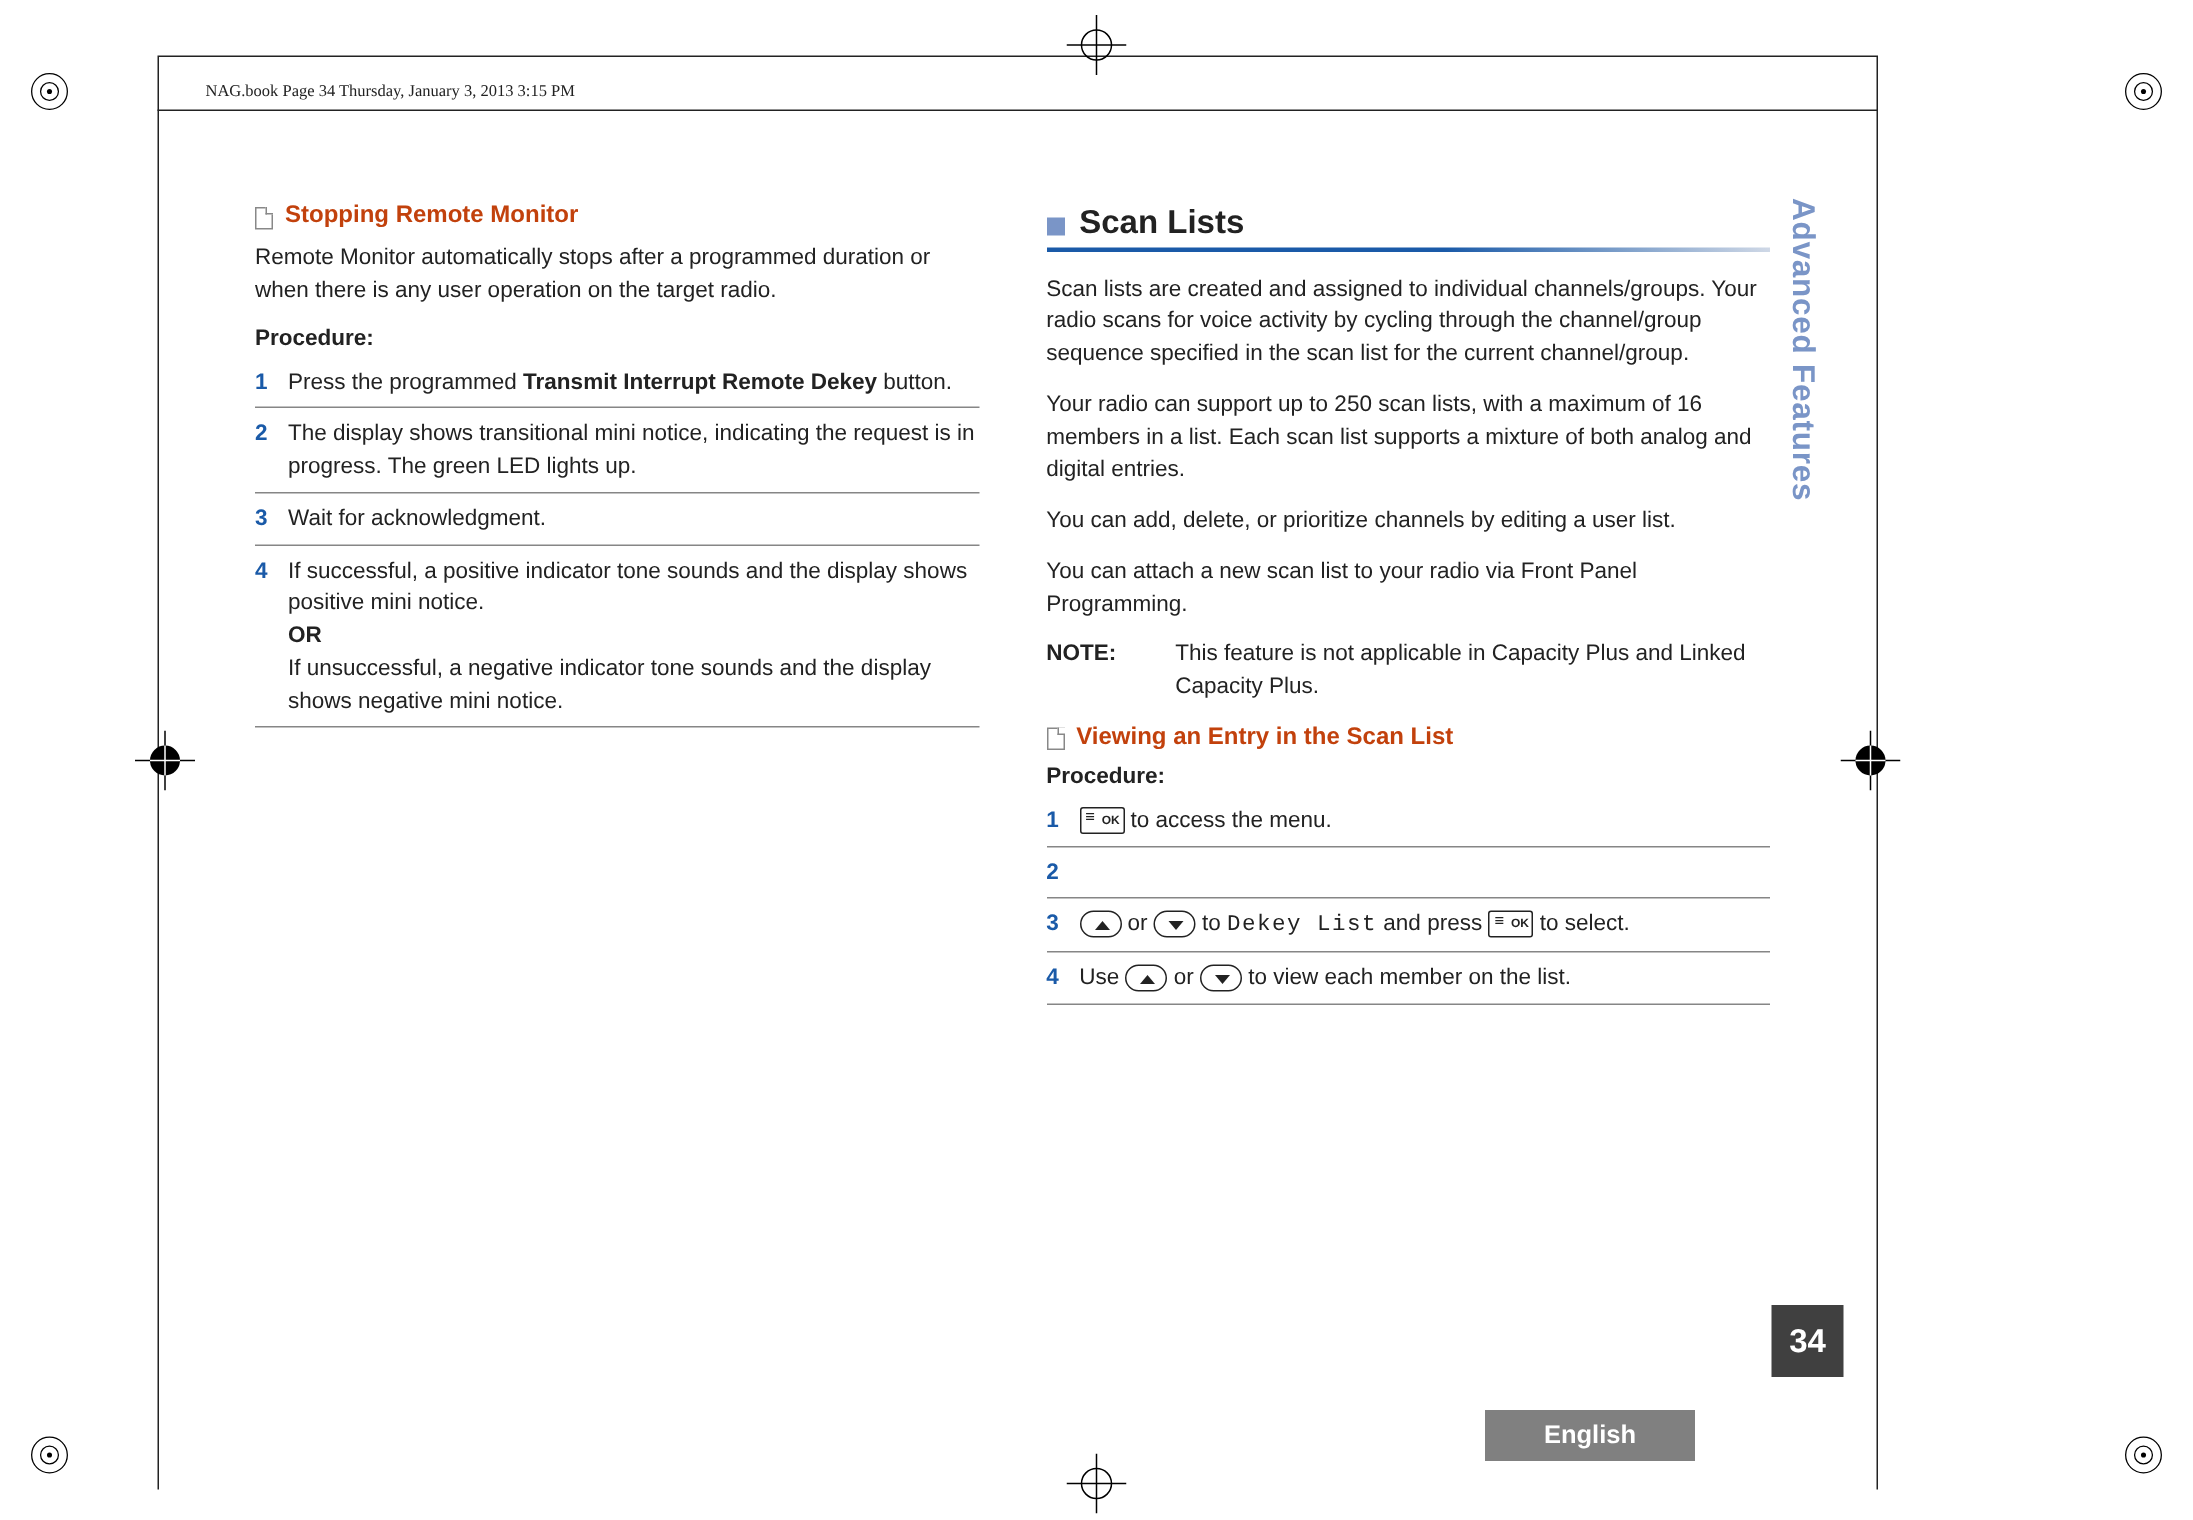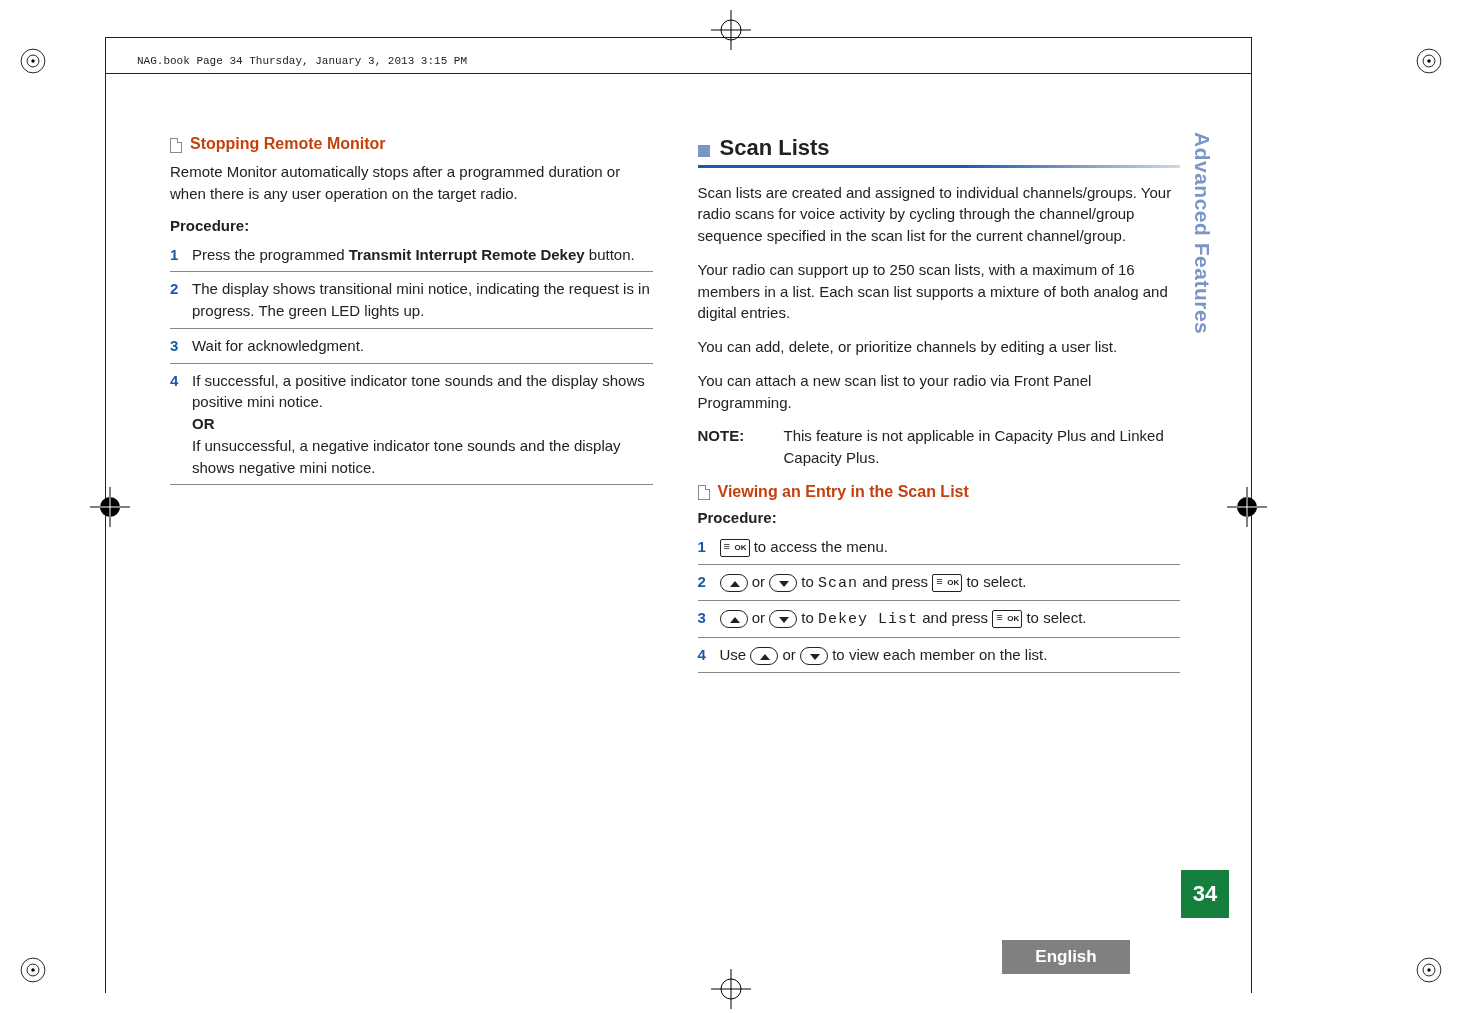--- a/index.html
+++ b/index.html
@@ -117,50 +117,50 @@
     font-weight: bold;
     color: #7a95c7;
     letter-spacing: 0.5px;
   }
   .page-number-box {
     position: absolute;
     right: 233px;
     top: 870px;
     width: 48px;
     height: 48px;
-    background: #15803d;
+    background: #404040;
     color: #ffffff;
     font-size: 22px;
     font-weight: bold;
     display: flex;
     align-items: center;
     justify-content: center;
   }
   .footer-lang {
     position: absolute;
     right: 332px;
     top: 940px;
-    width: 128px;
+    width: 140px;
     height: 34px;
     background: #808080;
     color: #ffffff;
     font-size: 17px;
     font-weight: bold;
     display: flex;
     align-items: center;
     justify-content: center;
   }
 
   .header-stamp {
     position: absolute;
     left: 137px;
     top: 55px;
     font-size: 11px;
     color: #222;
-    font-family: Liberation Mono, monospace;
+    font-family: Liberation Serif, serif;
   }
   .btn-up, .btn-down {
     display: inline-block;
     width: 28px;
     height: 18px;
     border: 1.5px solid #222;
     border-radius: 9px;
     position: relative;
     vertical-align: middle;
   }
@@ -346,23 +346,20 @@
 
     <div class="step">
       <span class="step-num">1</span>
       <span class="step-body">
         <span class="btn-ok">OK</span><span> to access the menu.</span>
       </span>
     </div>
 
     <div class="step">
       <span class="step-num">2</span>
-      <span class="step-body">
-        <span class="btn-up"></span><span> or </span><span class="btn-down"></span><span> to </span><span class="mono">Scan</span><span> and press </span><span class="btn-ok">OK</span><span> to select.</span>
-      </span>
     </div>
 
     <div class="step">
       <span class="step-num">3</span>
       <span class="step-body">
         <span class="btn-up"></span><span> or </span><span class="btn-down"></span><span> to </span><span class="mono">Dekey List</span><span> and press </span><span class="btn-ok">OK</span><span> to select.</span>
       </span>
     </div>
 
     <div class="step">

